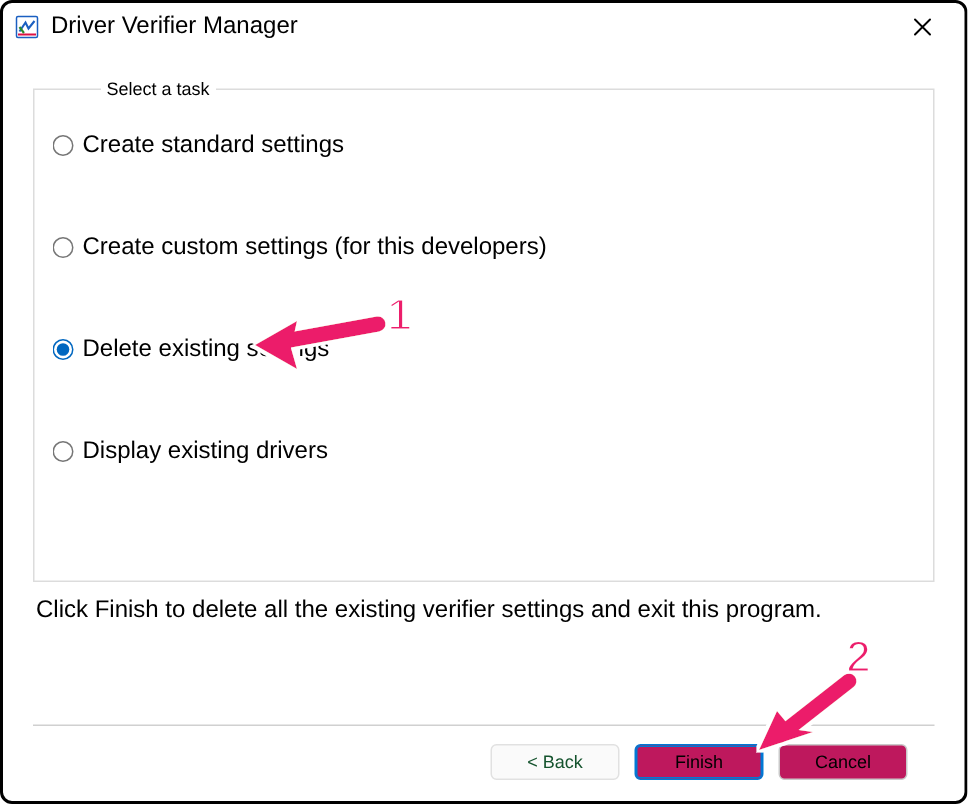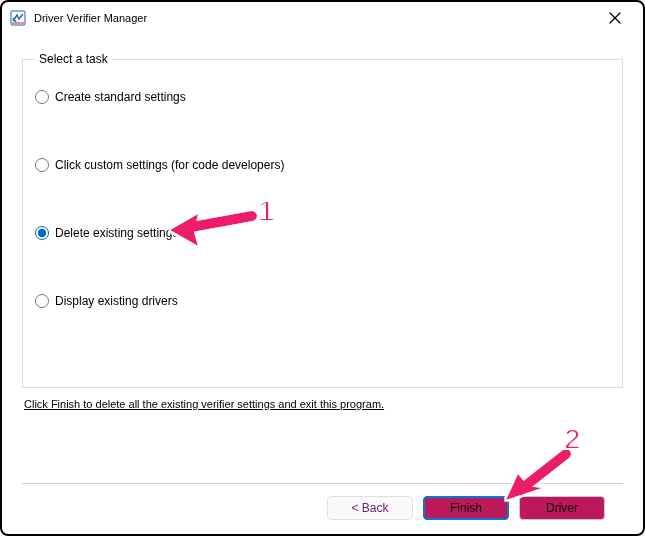--- a/index.html
+++ b/index.html
@@ -26,21 +26,21 @@
   .titlebar {
     height: 32px;
     display: flex;
     align-items: center;
     padding: 0 6px 0 8px;
   }
   .titlebar .app-icon {
     width: 16px; height: 16px; margin-right: 8px;
     display: flex; align-items: center; justify-content: center;
   }
-  .titlebar .title { flex: 0 0 auto; font-size: 11px; }
+  .titlebar .title { flex: 0 0 auto; font-size: 16px; }
   .titlebar .spacer { flex: 1 1 auto; }
   .titlebar .close {
     width: 44px; height: 28px;
     display: flex; align-items: center; justify-content: center;
     border-radius: 4px;
   }
   .content {
     flex: 1 1 auto;
     padding: 12px 20px 0 20px;
     display: flex;
@@ -48,38 +48,38 @@
   }
   fieldset.task-group {
     border: 1px solid #dcdcdc;
     margin: 6px 0 0 0;
     padding: 14px 12px 24px 12px;
     height: 336px;
   }
   fieldset.task-group legend {
     font-size: 12px;
     padding: 0 4px;
+    margin-left: 32px;
   }
   .radio-row {
     display: flex;
     align-items: center;
     gap: 6px;
     height: 22px;
   }
   .radio-row input[type=radio] {
     width: 14px; height: 14px; margin: 0;
     accent-color: #0067c0;
   }
-  .radio-row label { font-size: 12px; }
+  .radio-row label { font-size: 16px; }
   .gap0 { margin-top: 6px; }
   .gap  { margin-top: 46px; }
   .instr {
-    font-size: 11px;
+    font-size: 16px;
     margin: 10px 2px 0 2px;
-    text-decoration: underline;
   }
   .sep {
     border: 0;
     border-top: 1px solid #d0d0d0;
     margin: 0;
   }
   .button-row {
     display: flex;
     justify-content: flex-end;
     gap: 10px;
@@ -97,21 +97,21 @@
     line-height: 22px;
     text-align: center;
     cursor: pointer;
   }
   .btn.default {
     border-color: #0078d4;
     box-shadow: 0 0 0 1px #0078d4 inset;
   }
   .btn.disabled {
     border-color: #e1e1e1;
-    color: #701a75;
+    color: #14532d;
     background: #fafafa;
     cursor: default;
   }
 
   
   .anno {
     position: absolute;
     pointer-events: none;
     font-family: Arial, sans-serif;
     font-weight: 900;
@@ -152,21 +152,21 @@
     <fieldset class="task-group">
       <legend>Select a task</legend>
 
       <div class="radio-row gap0">
         <input type="radio" name="task" id="r0" style="">
         <label for="r0">Create standard settings</label>
       </div>
 
       <div class="radio-row gap">
         <input type="radio" name="task" id="r1" style="">
-        <label for="r1">Click custom settings (for code developers)</label>
+        <label for="r1">Create custom settings (for this developers)</label>
       </div>
 
       <div class="radio-row gap">
         <input type="radio" name="task" id="r2" checked="" style="">
         <label for="r2">Delete existing settings</label>
       </div>
 
       <div class="radio-row gap">
         <input type="radio" name="task" id="r3" style="">
         <label for="r3">Display existing drivers</label>
@@ -176,21 +176,21 @@
 
     <div class="instr">Click Finish to delete all the existing verifier settings and exit this program.</div>
 
     <div style="flex:1 1 auto"></div>
 
     <hr class="sep">
 
     <div class="button-row">
       <button class="btn disabled" disabled="">&lt; Back</button>
       <button class="btn default">Finish</button>
-      <button class="btn">Driver</button>
+      <button class="btn">Cancel</button>
     </div>
 
   </div>
 </div>
 
 <svg class="anno" style="left:164px; top:200px;" width="110" height="54">
   <defs>
     <filter id="ws1" x="-20%" y="-20%" width="140%" height="140%">
       <feMorphology operator="dilate" radius="2" in="SourceAlpha" result="d"></feMorphology>
       <feFlood flood-color="#fff"></feFlood>

